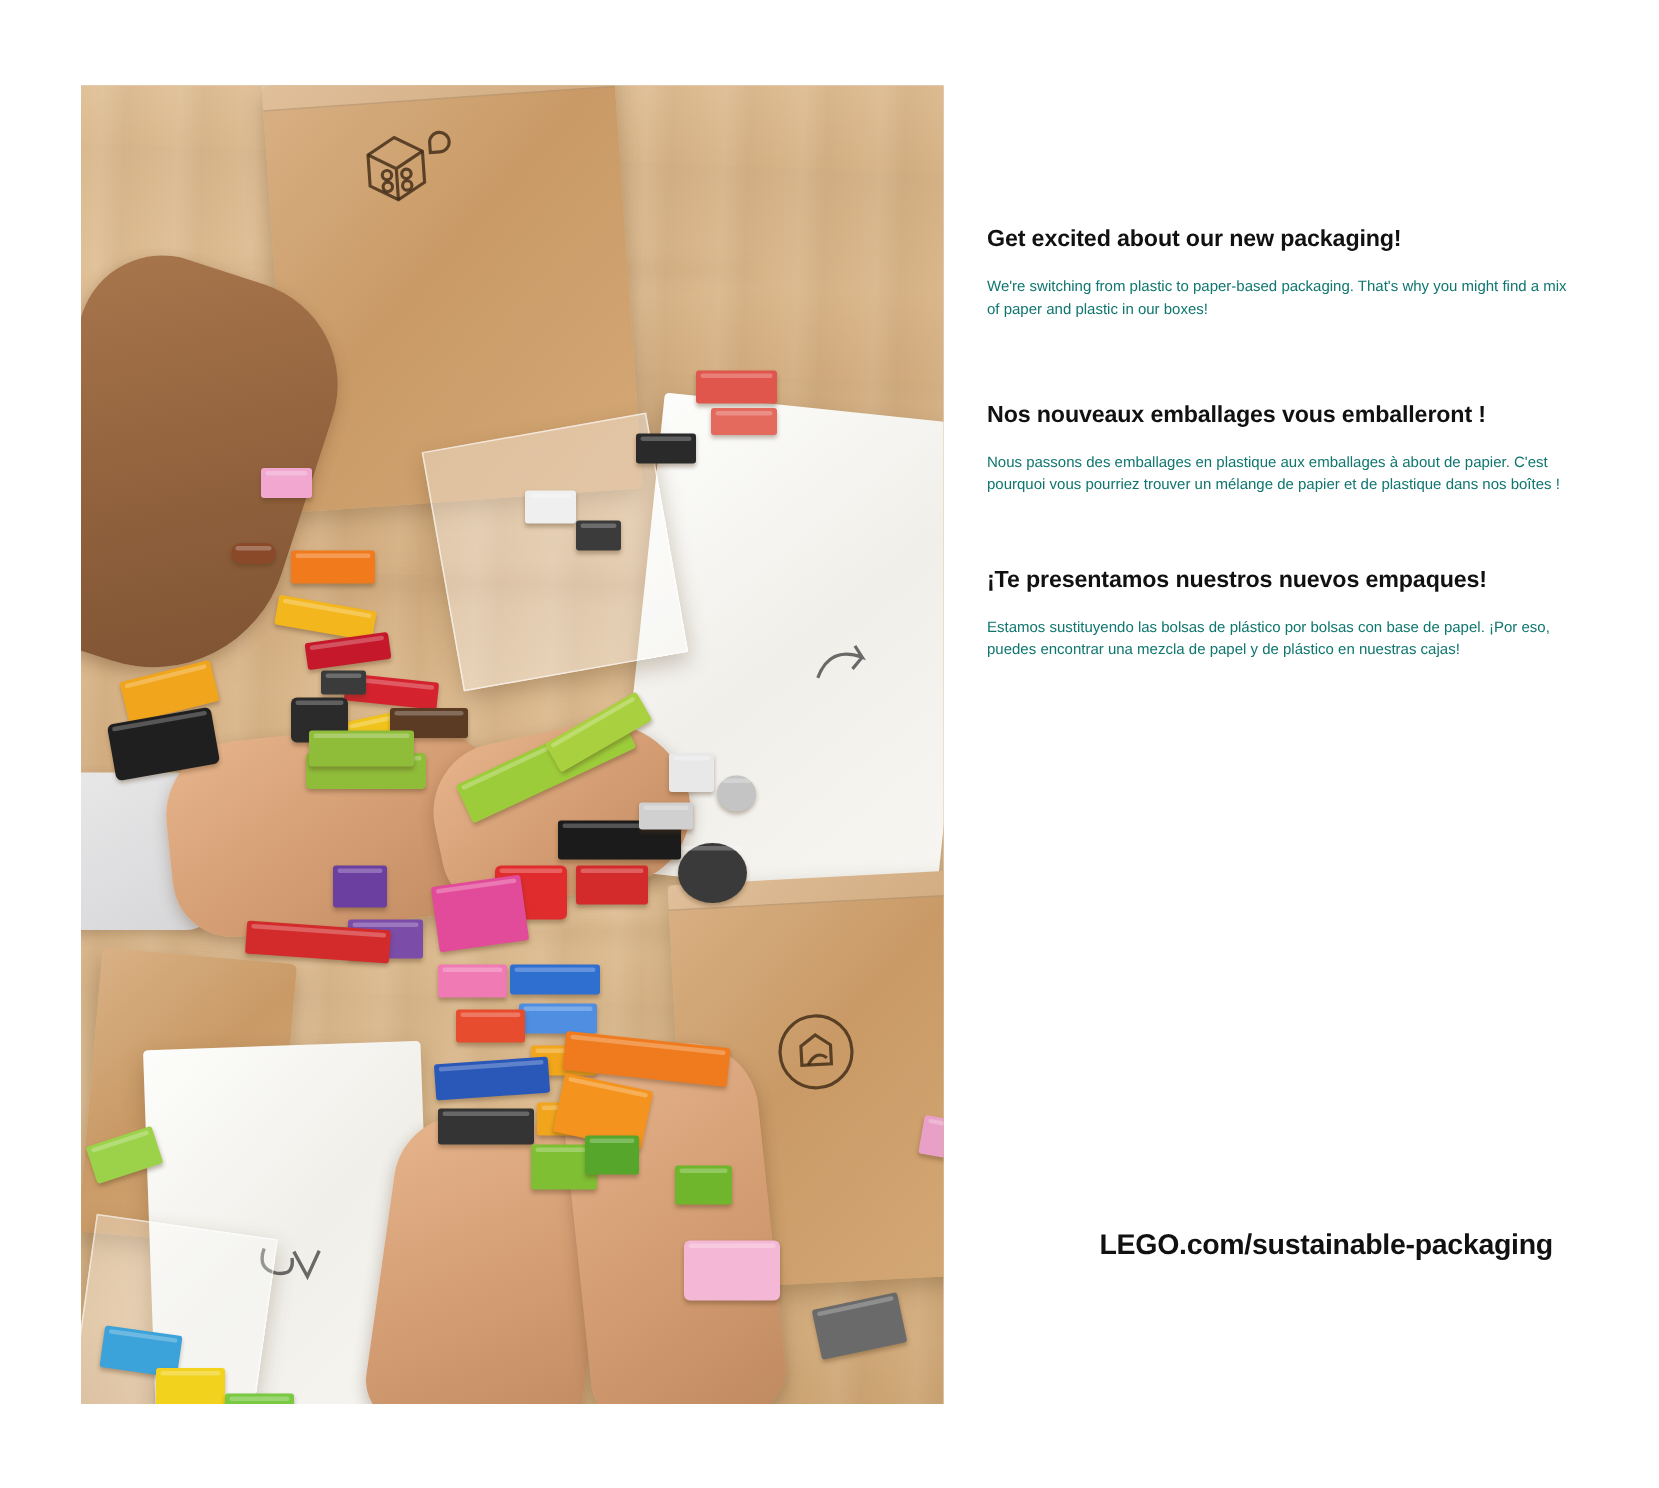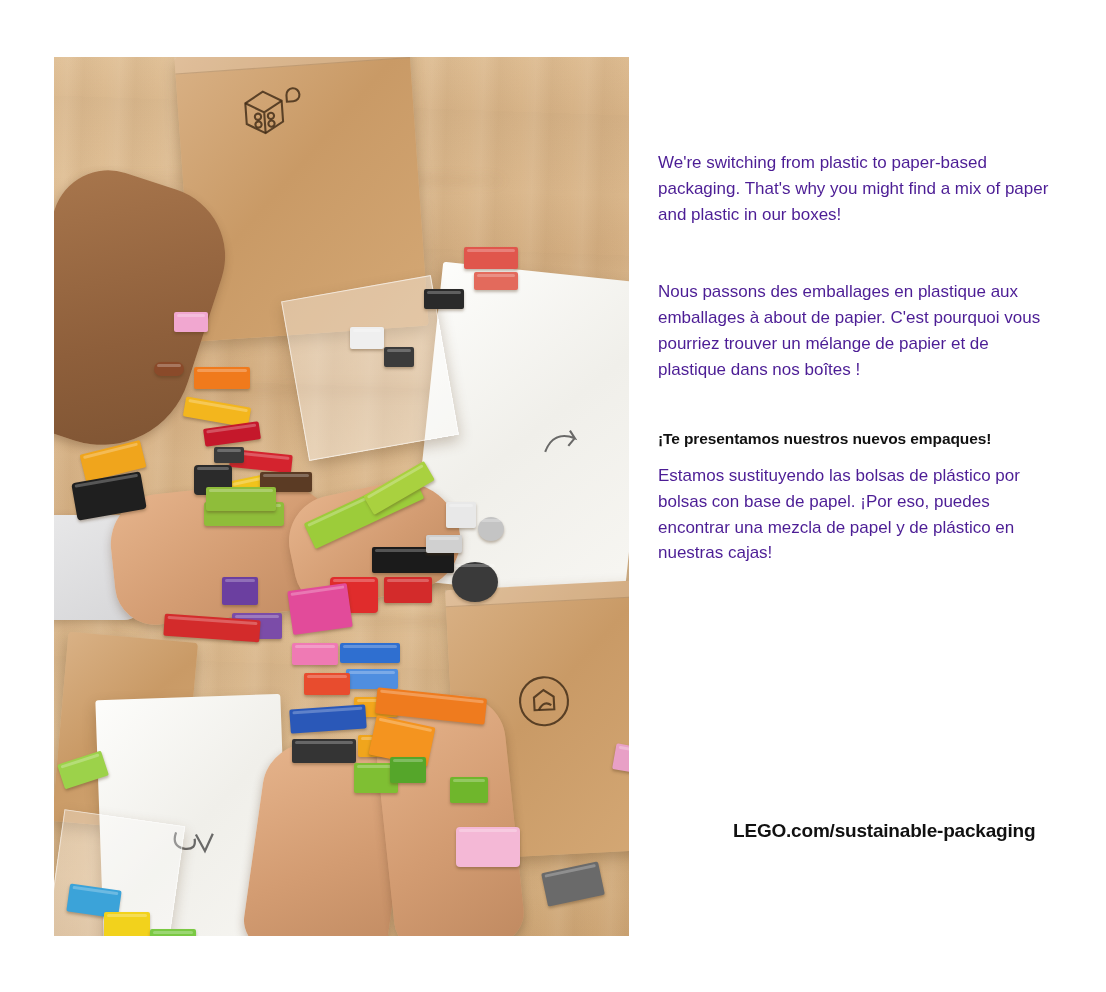--- a/index.html
+++ b/index.html
@@ -111,24 +111,24 @@
   .block { margin-bottom: 46px; }
   .block h2 {
     font-size: 15.5px;
     font-weight: bold;
     letter-spacing: -0.1px;
     margin: 0 0 14px 0;
     line-height: 1.3;
     color: #111;
   }
   .block p {
-    font-size: 17px;
+    font-size: 10px;
     line-height: 1.52;
     margin: 0;
-    color: #4c1d95;
+    color: #0f766e;
     max-width: 392px;
   }
   .block-en { margin-top: 93px; }
   .block-fr { margin-top: 52px; }
   .block-es { margin-top: 44px; }
 
   .urlline {
     position: absolute;
     left: 733px;
     top: 820px;
@@ -246,24 +246,26 @@
   <div class="brick" style="left:296px; top:270px; width:34px; height:22px; background:#efefef;"></div>
   <div class="brick" style="left:330px; top:290px; width:30px; height:20px; background:#3b3b3b;"></div>
   <div class="brick" style="left:410px; top:190px; width:54px; height:22px; background:#e0564c;"></div>
   <div class="brick" style="left:420px; top:215px; width:44px; height:18px; background:#e36a5c;"></div>
   <div class="brick" style="left:370px; top:232px; width:40px; height:20px; background:#2a2a2a;"></div>
 </div>
 
 <div class="textcol">
 
   <div class="block block-en">
+    <h2>Get excited about our new packaging!</h2>
     <p>We're switching from plastic to paper-based packaging. That's why you might find a mix of paper and plastic in our boxes!</p>
   </div>
 
   <div class="block block-fr">
+    <h2>Nos nouveaux emballages vous emballeront !</h2>
     <p>Nous passons des emballages en plastique aux emballages à about de papier. C'est pourquoi vous pourriez trouver un mélange de papier et de plastique dans nos boîtes !</p>
   </div>
 
   <div class="block block-es">
     <h2>¡Te presentamos nuestros nuevos empaques!</h2>
     <p>Estamos sustituyendo las bolsas de plástico por bolsas con base de papel. ¡Por eso, puedes encontrar una mezcla de papel y de plástico en nuestras cajas!</p>
   </div>
 
 </div>
 

